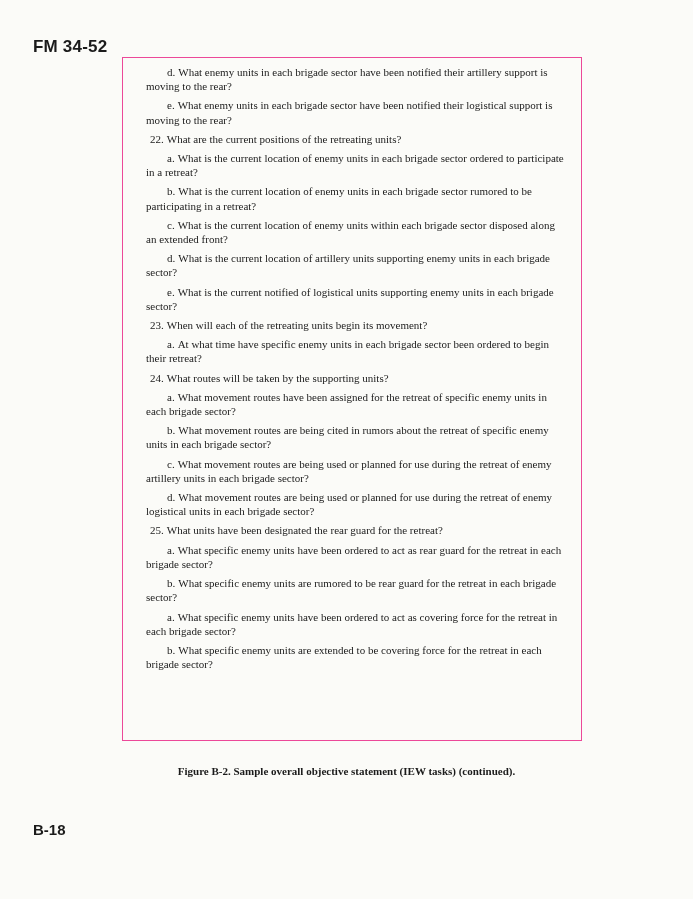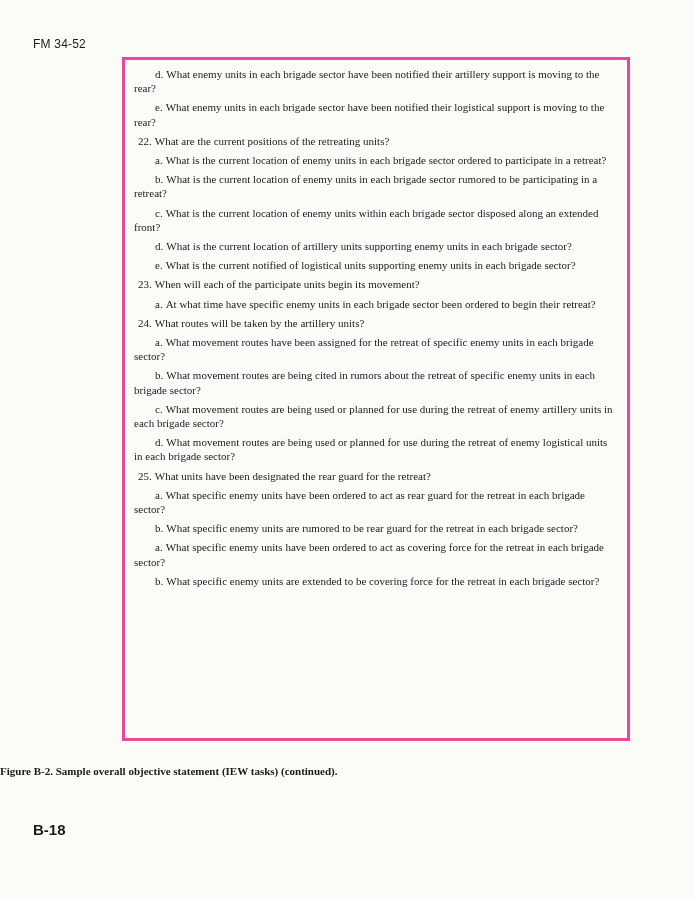--- a/index.html
+++ b/index.html
@@ -9,49 +9,49 @@
     background: #fbfbf8;
     font-family: "Liberation Serif", serif;
     color: #1b1b1b;
     position: relative;
   }
   .manual-number {
     position: absolute;
     top: 37px;
     left: 33px;
     font-family: "Liberation Sans", sans-serif;
-    font-size: 12px;
-    font-weight: normal;
+    font-size: 17px;
+    font-weight: bold;
     letter-spacing: .2px;
   }
   .figure-box {
     position: absolute;
     top: 57px;
     left: 122px;
-    width: 508px;
+    width: 460px;
     height: 684px;
-    border: 3px solid #ec4899;
+    border: 1px solid #ec4899;
     box-sizing: border-box;
-    padding: 7px 13px 4px 9px;
+    padding: 7px 13px 4px 23px;
     overflow: hidden;
   }
   .item {
     margin: 0 0 5px 0;
     font-size: 11px;
     line-height: 14.2px;
   }
   .item.sub  { text-indent: 21px; }
   .item.main { text-indent: 4px; }
   .lbl { margin-right: 3px; }
   .caption {
     position: absolute;
     top: 765px;
     left: 0;
     width: 693px;
-    text-align: left;
+    text-align: center;
     font-size: 11px;
     font-weight: bold;
   }
   .page-number {
     position: absolute;
     top: 821px;
     left: 33px;
     font-family: "Liberation Sans", sans-serif;
     font-size: 15px;
     font-weight: bold;
@@ -64,23 +64,23 @@
 
 <div class="figure-box">
   <p class="item sub"><span class="lbl">d.</span><span>What enemy units in each brigade sector have been notified their artillery support is moving to the rear?</span></p>
   <p class="item sub"><span class="lbl">e.</span><span>What enemy units in each brigade sector have been notified their logistical support is moving to the rear?</span></p>
   <p class="item main"><span class="lbl">22.</span><span>What are the current positions of the retreating units?</span></p>
   <p class="item sub"><span class="lbl">a.</span><span>What is the current location of enemy units in each brigade sector ordered to participate in a retreat?</span></p>
   <p class="item sub"><span class="lbl">b.</span><span>What is the current location of enemy units in each brigade sector rumored to be participating in a retreat?</span></p>
   <p class="item sub"><span class="lbl">c.</span><span>What is the current location of enemy units within each brigade sector disposed along an extended front?</span></p>
   <p class="item sub"><span class="lbl">d.</span><span>What is the current location of artillery units supporting enemy units in each brigade sector?</span></p>
   <p class="item sub"><span class="lbl">e.</span><span>What is the current notified of logistical units supporting enemy units in each brigade sector?</span></p>
-  <p class="item main"><span class="lbl">23.</span><span>When will each of the participate units begin its movement?</span></p>
+  <p class="item main"><span class="lbl">23.</span><span>When will each of the retreating units begin its movement?</span></p>
   <p class="item sub"><span class="lbl">a.</span><span>At what time have specific enemy units in each brigade sector been ordered to begin their retreat?</span></p>
-  <p class="item main"><span class="lbl">24.</span><span>What routes will be taken by the artillery units?</span></p>
+  <p class="item main"><span class="lbl">24.</span><span>What routes will be taken by the supporting units?</span></p>
   <p class="item sub"><span class="lbl">a.</span><span>What movement routes have been assigned for the retreat of specific enemy units in each brigade sector?</span></p>
   <p class="item sub"><span class="lbl">b.</span><span>What movement routes are being cited in rumors about the retreat of specific enemy units in each brigade sector?</span></p>
   <p class="item sub"><span class="lbl">c.</span><span>What movement routes are being used or planned for use during the retreat of enemy artillery units in each brigade sector?</span></p>
   <p class="item sub"><span class="lbl">d.</span><span>What movement routes are being used or planned for use during the retreat of enemy logistical units in each brigade sector?</span></p>
   <p class="item main"><span class="lbl">25.</span><span>What units have been designated the rear guard for the retreat?</span></p>
   <p class="item sub"><span class="lbl">a.</span><span>What specific enemy units have been ordered to act as rear guard for the retreat in each brigade sector?</span></p>
   <p class="item sub"><span class="lbl">b.</span><span>What specific enemy units are rumored to be rear guard for the retreat in each brigade sector?</span></p>
   <p class="item sub"><span class="lbl">a.</span><span>What specific enemy units have been ordered to act as covering force for the retreat in each brigade sector?</span></p>
   <p class="item sub"><span class="lbl">b.</span><span>What specific enemy units are extended to be covering force for the retreat in each brigade sector?</span></p>
 </div>

